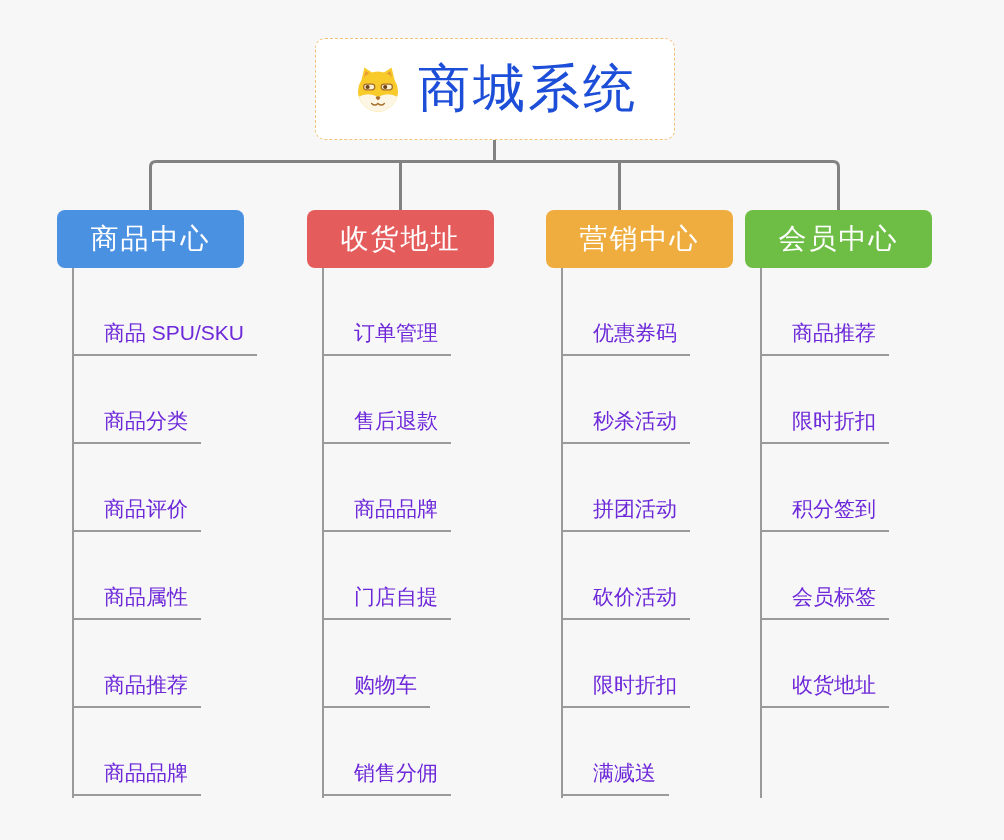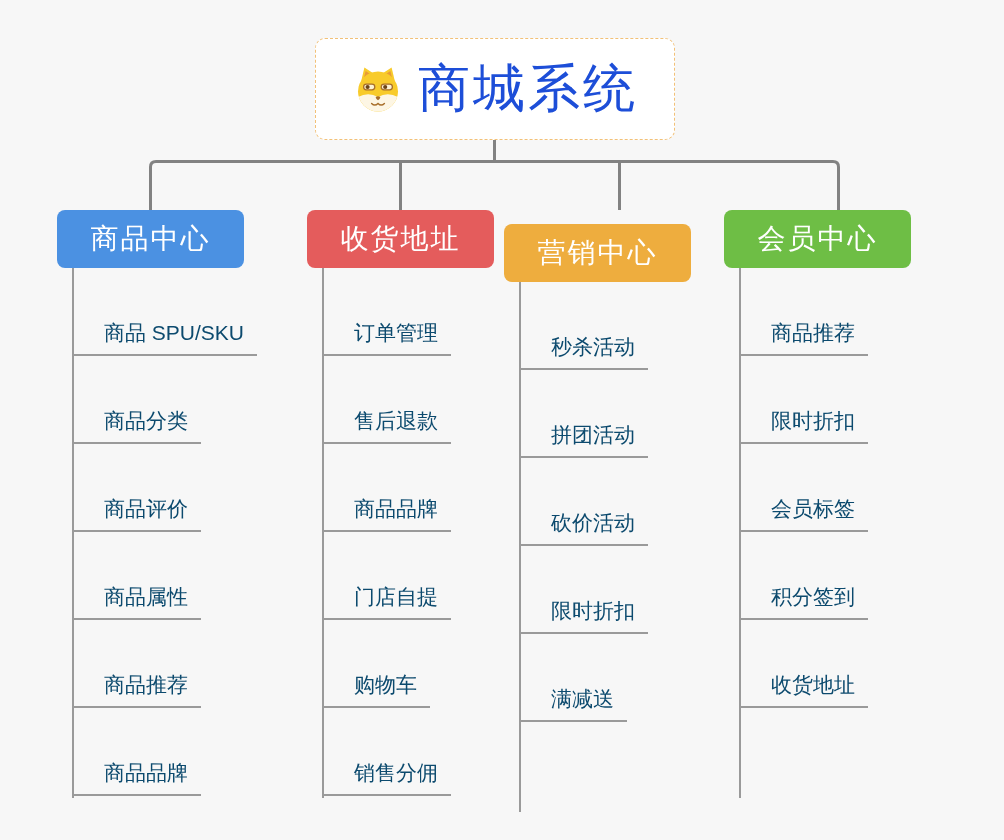--- a/index.html
+++ b/index.html
@@ -74,21 +74,21 @@
   }
   .branch-item {
     height: 88px;
     display: flex;
     align-items: flex-end;
   }
   .item-label {
     display: inline-block;
     white-space: nowrap;
     font-size: 21px;
-    color: #0c4a6e;
+    color: #6d28d9;
     padding: 0 13px 7px 32px;
     border-bottom: 2px solid #9a9a9a;
   }
 </style>
 </head>
 <body>
 
 <div class="canvas">
 
   <svg class="connector-svg" viewBox="0 0 1004 840" xmlns="http://www.w3.org/2000/svg">
@@ -190,26 +190,29 @@
     <div class="branch-item">
       <span class="item-label">购物车</span>
     </div>
 
     <div class="branch-item">
       <span class="item-label">销售分佣</span>
     </div>
   </div>
     </div>
 
-    <div class="branch" style="left: 504px; margin-top: 14px;">
+    <div class="branch" style="left: 546px;">
       <div class="branch-header" style="background: rgb(238, 173, 62);">
         <span>营销中心</span>
       </div>
       <div class="branch-trunk"></div>
       <div class="branch-items">
+    <div class="branch-item">
+      <span class="item-label">优惠券码</span>
+    </div>
 
     <div class="branch-item">
       <span class="item-label">秒杀活动</span>
     </div>
 
     <div class="branch-item">
       <span class="item-label">拼团活动</span>
     </div>
 
     <div class="branch-item">
@@ -219,42 +222,42 @@
     <div class="branch-item">
       <span class="item-label">限时折扣</span>
     </div>
 
     <div class="branch-item">
       <span class="item-label">满减送</span>
     </div>
   </div>
     </div>
 
-    <div class="branch" style="left: 724px;">
+    <div class="branch" style="left: 745px;">
       <div class="branch-header" style="background: rgb(110, 190, 69);">
         <span>会员中心</span>
       </div>
       <div class="branch-trunk"></div>
       <div class="branch-items">
     <div class="branch-item">
       <span class="item-label">商品推荐</span>
     </div>
 
     <div class="branch-item">
       <span class="item-label">限时折扣</span>
     </div>
 
     <div class="branch-item">
+      <span class="item-label">积分签到</span>
+    </div>
+
+    <div class="branch-item">
       <span class="item-label">会员标签</span>
     </div>
 
-    <div class="branch-item">
-      <span class="item-label">积分签到</span>
-    </div>
-
 
     <div class="branch-item">
       <span class="item-label">收货地址</span>
     </div>
   </div>
     </div>
   </div>
 
 </div>
 

